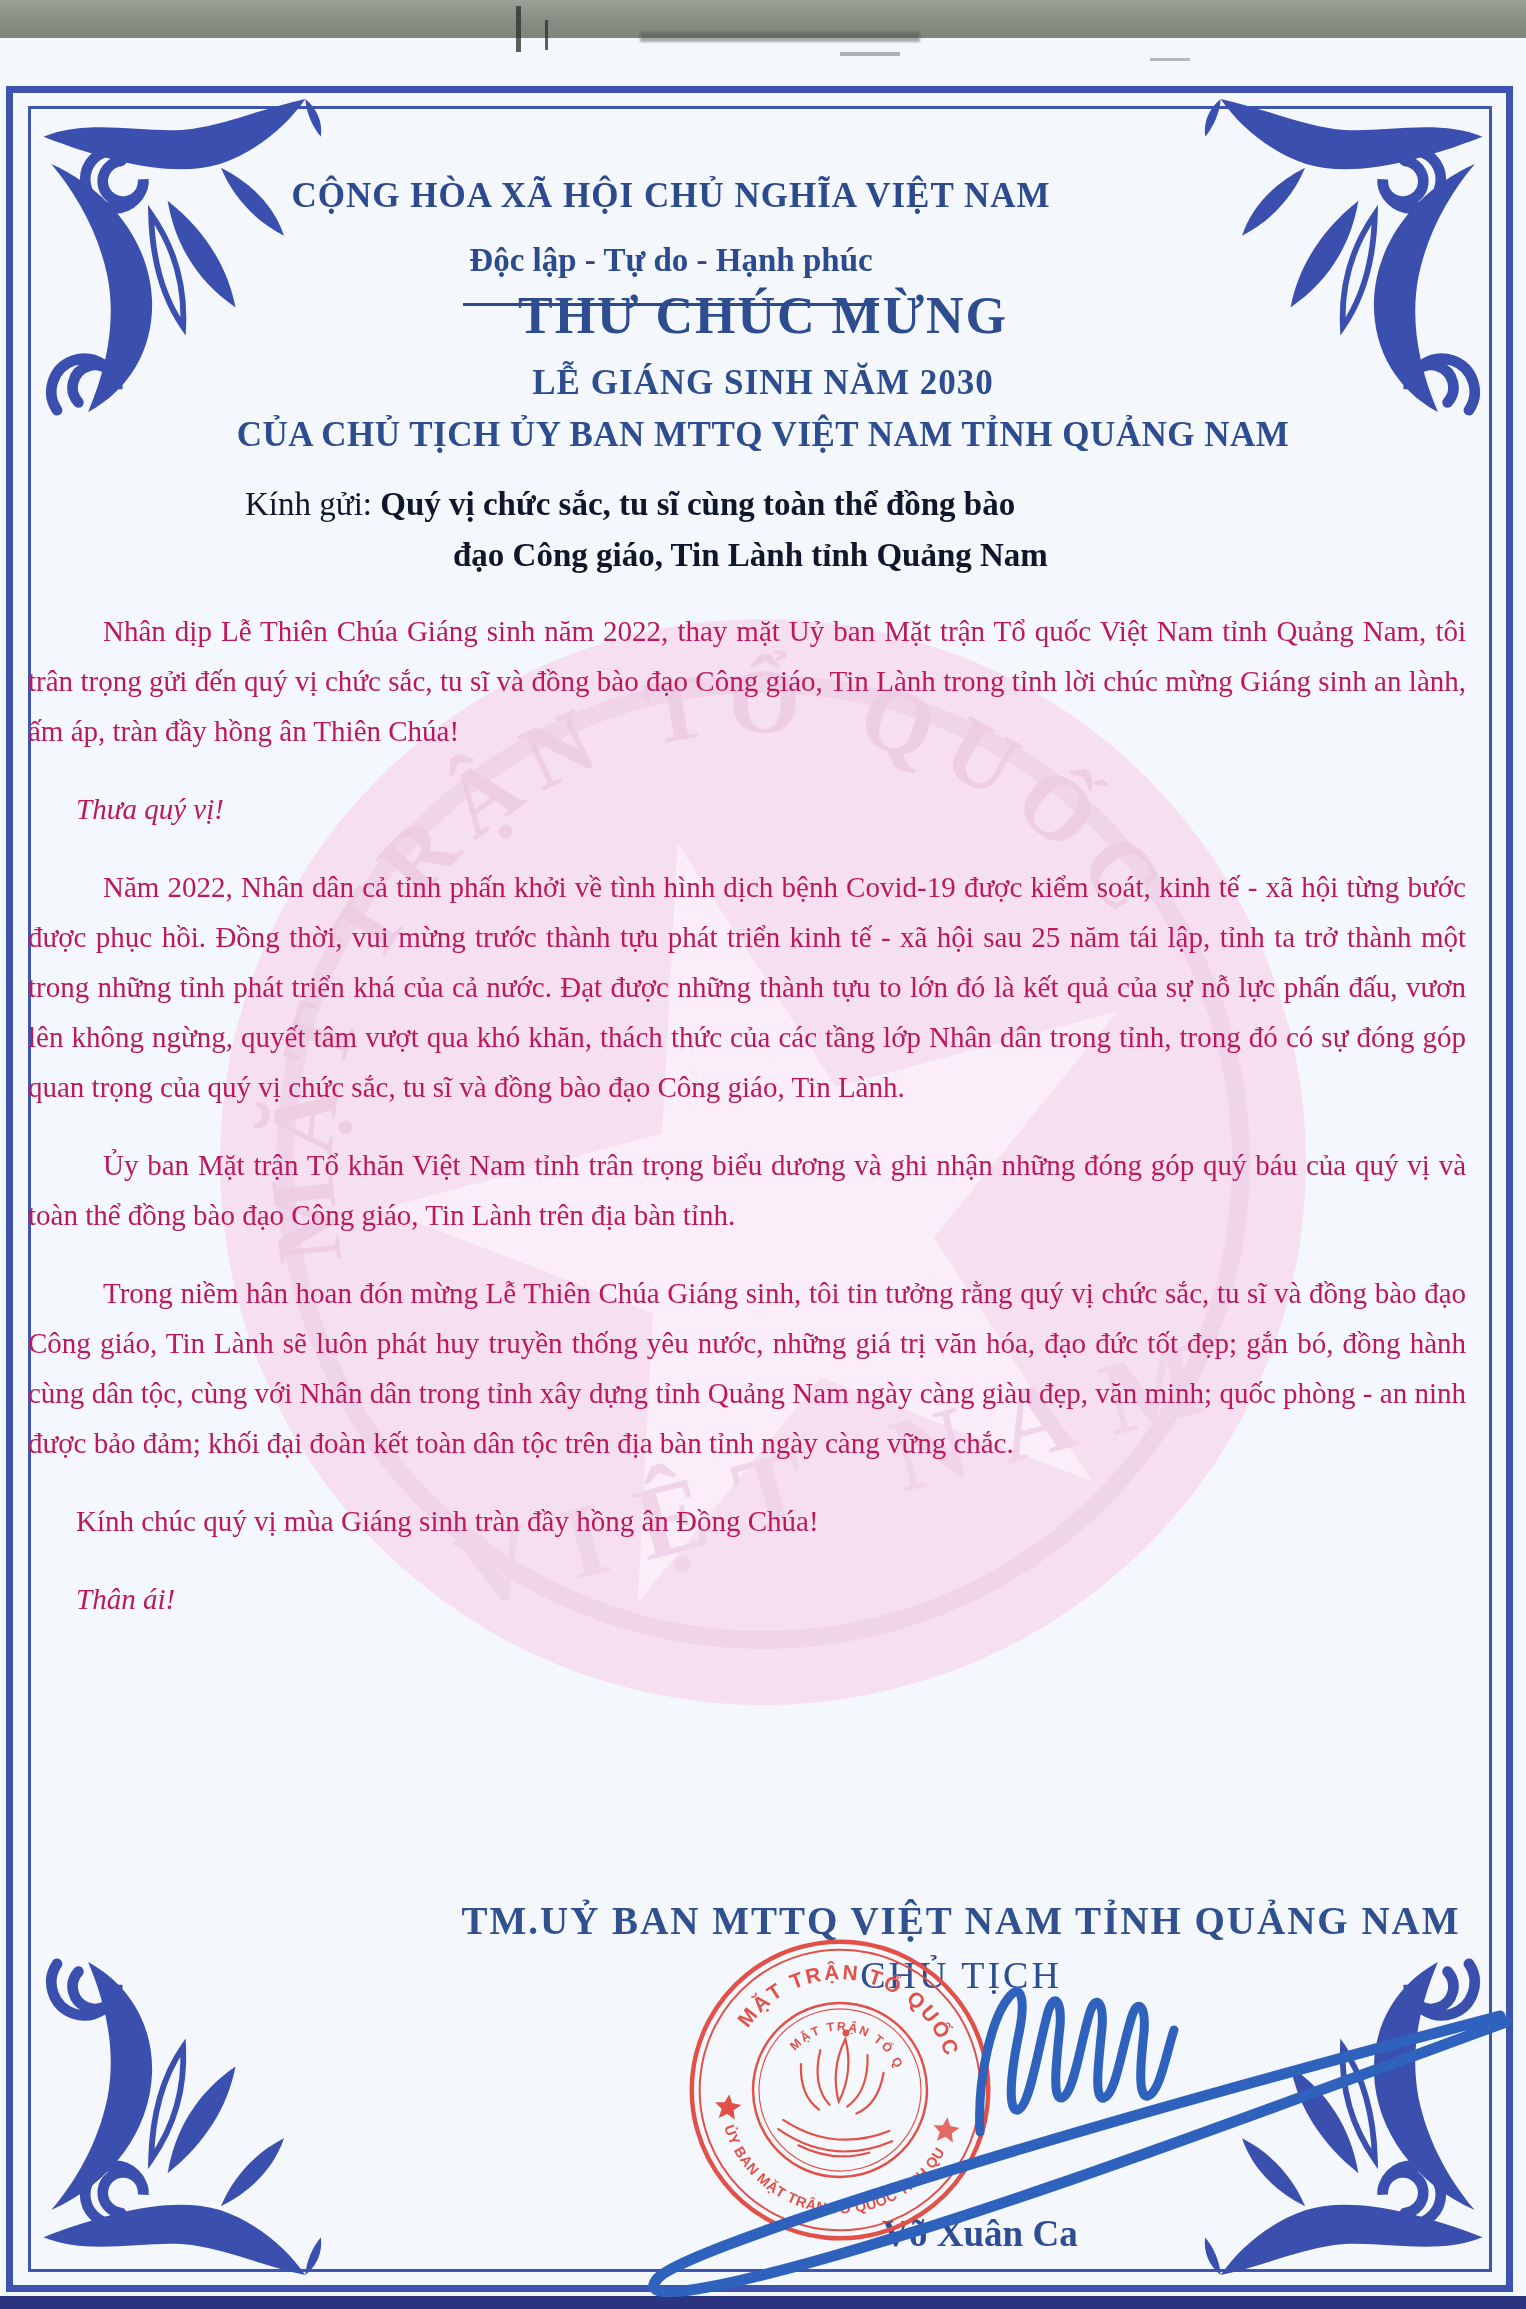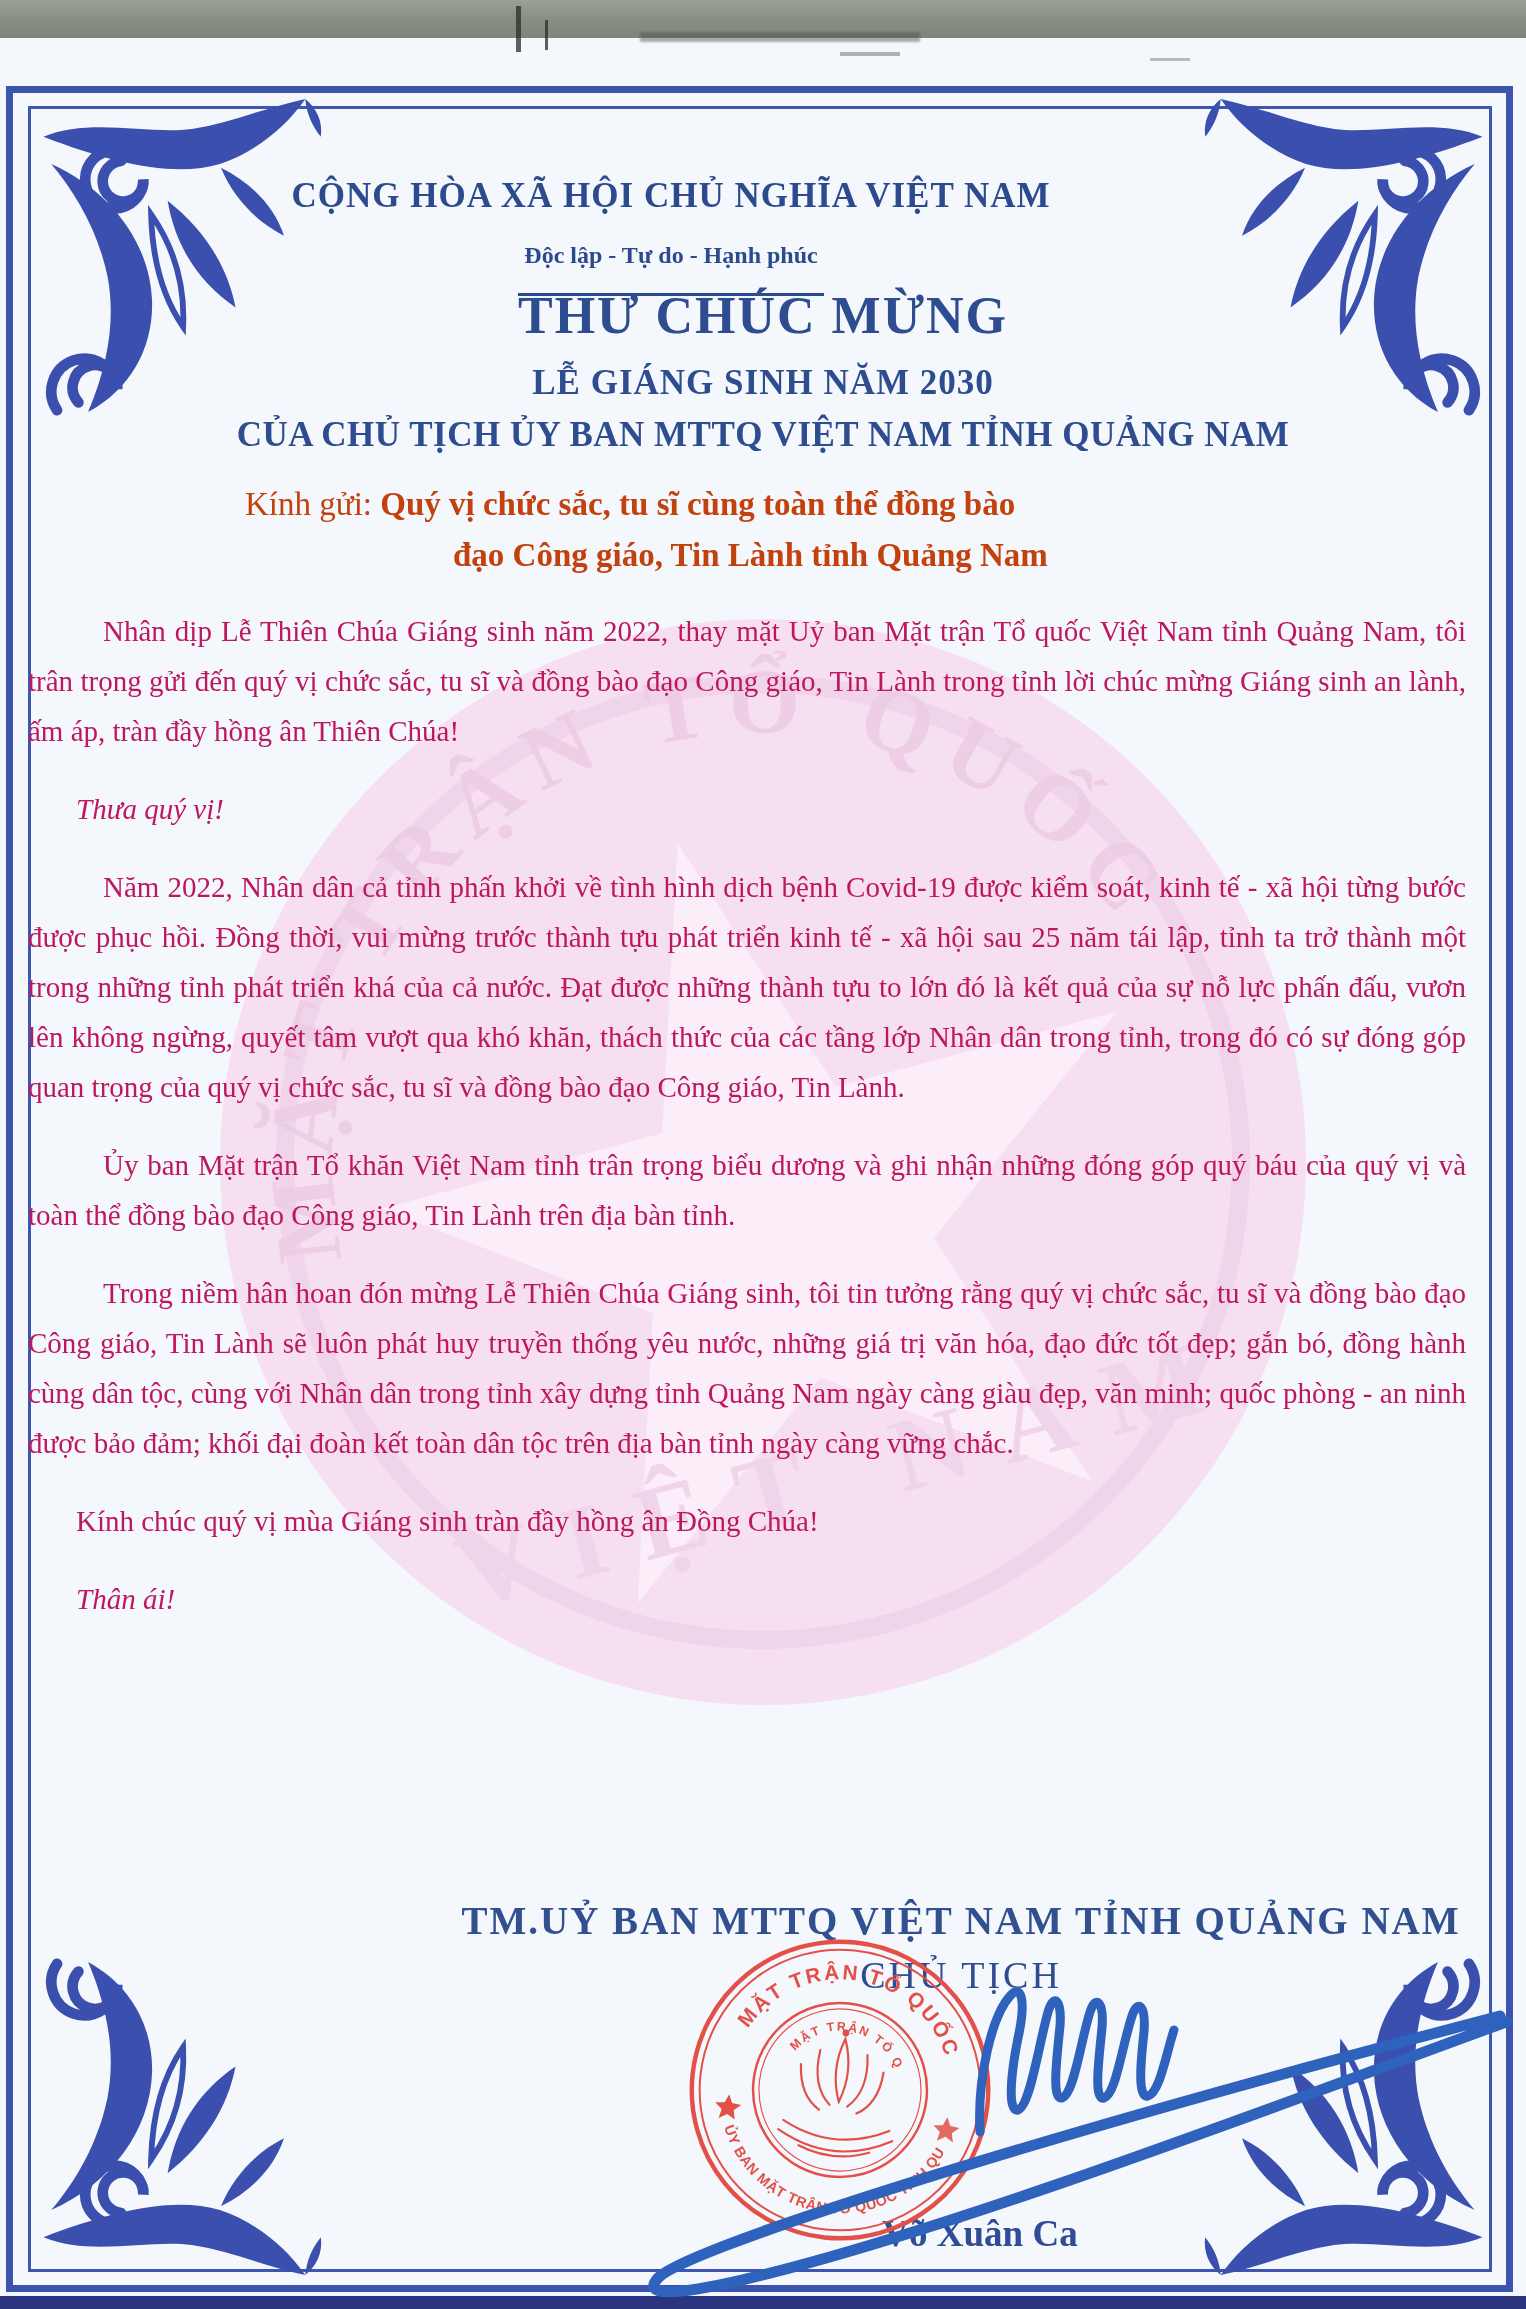--- a/index.html
+++ b/index.html
@@ -23,28 +23,28 @@
   .corner.tl{left:22px;top:96px;}
   .corner.tr{left:1174px;top:96px;transform:scaleX(-1);}
   .corner.bl{left:22px;top:1958px;transform:scaleY(-1);}
   .corner.br{left:1174px;top:1958px;transform:scale(-1,-1);}
   
   .watermark{position:absolute;left:218px;top:612px;width:1090px;height:1100px;}
   
   .nat-header{position:absolute;left:45px;top:176px;width:1436px;text-align:center;
     color:#2c4a8e;transform:translateX(-92px);}
   .nat-line1{font-size:35px;font-weight:bold;letter-spacing:1px;}
-  .nat-line2{display:inline-block;margin-top:8px;font-size:24px;font-weight:bold;
+  .nat-line2{display:inline-block;margin-top:8px;font-size:33px;font-weight:bold;
     border-bottom:3px solid #2c4a8e;padding:0 6px 24px;}
   .doc-title{position:absolute;left:45px;top:286px;width:1436px;text-align:center;color:#2e4d90;}
   .title-main{font-size:52px;font-weight:bold;letter-spacing:2px;}
   .title-sub1{margin-top:18px;font-size:35px;font-weight:bold;letter-spacing:1px;}
   .title-sub2{margin-top:12px;font-size:35px;font-weight:bold;letter-spacing:.5px;}
   
-  .salutation{position:absolute;left:45px;top:486px;width:1436px;color:#c2410c;font-size:33px;}
+  .salutation{position:absolute;left:45px;top:486px;width:1436px;color:#0f172a;font-size:33px;}
   .sal-line1{margin-left:200px;}
   .sal-prefix{font-weight:normal;}
   .sal-bold{font-weight:bold;}
   .sal-line2{margin-left:408px;margin-top:14px;font-weight:bold;}
   
   .body-text{position:absolute;left:28px;top:606px;width:1438px;color:#be185d;
     font-size:29px;line-height:50px;text-align:justify;}
   .body-text p{margin:0 0 28px 0;text-indent:75px;}
   .body-text p.italic{font-style:italic;text-indent:48px;text-align:left;}
   .body-text p.short-indent{text-indent:48px;}

